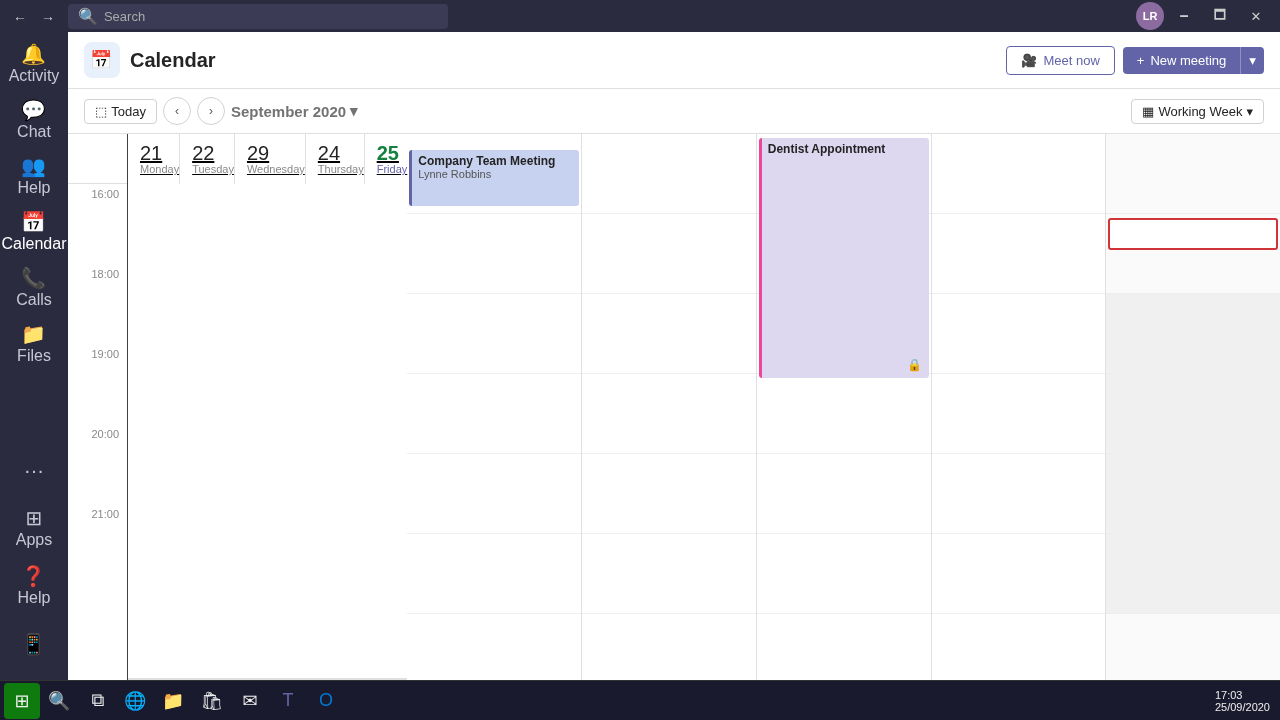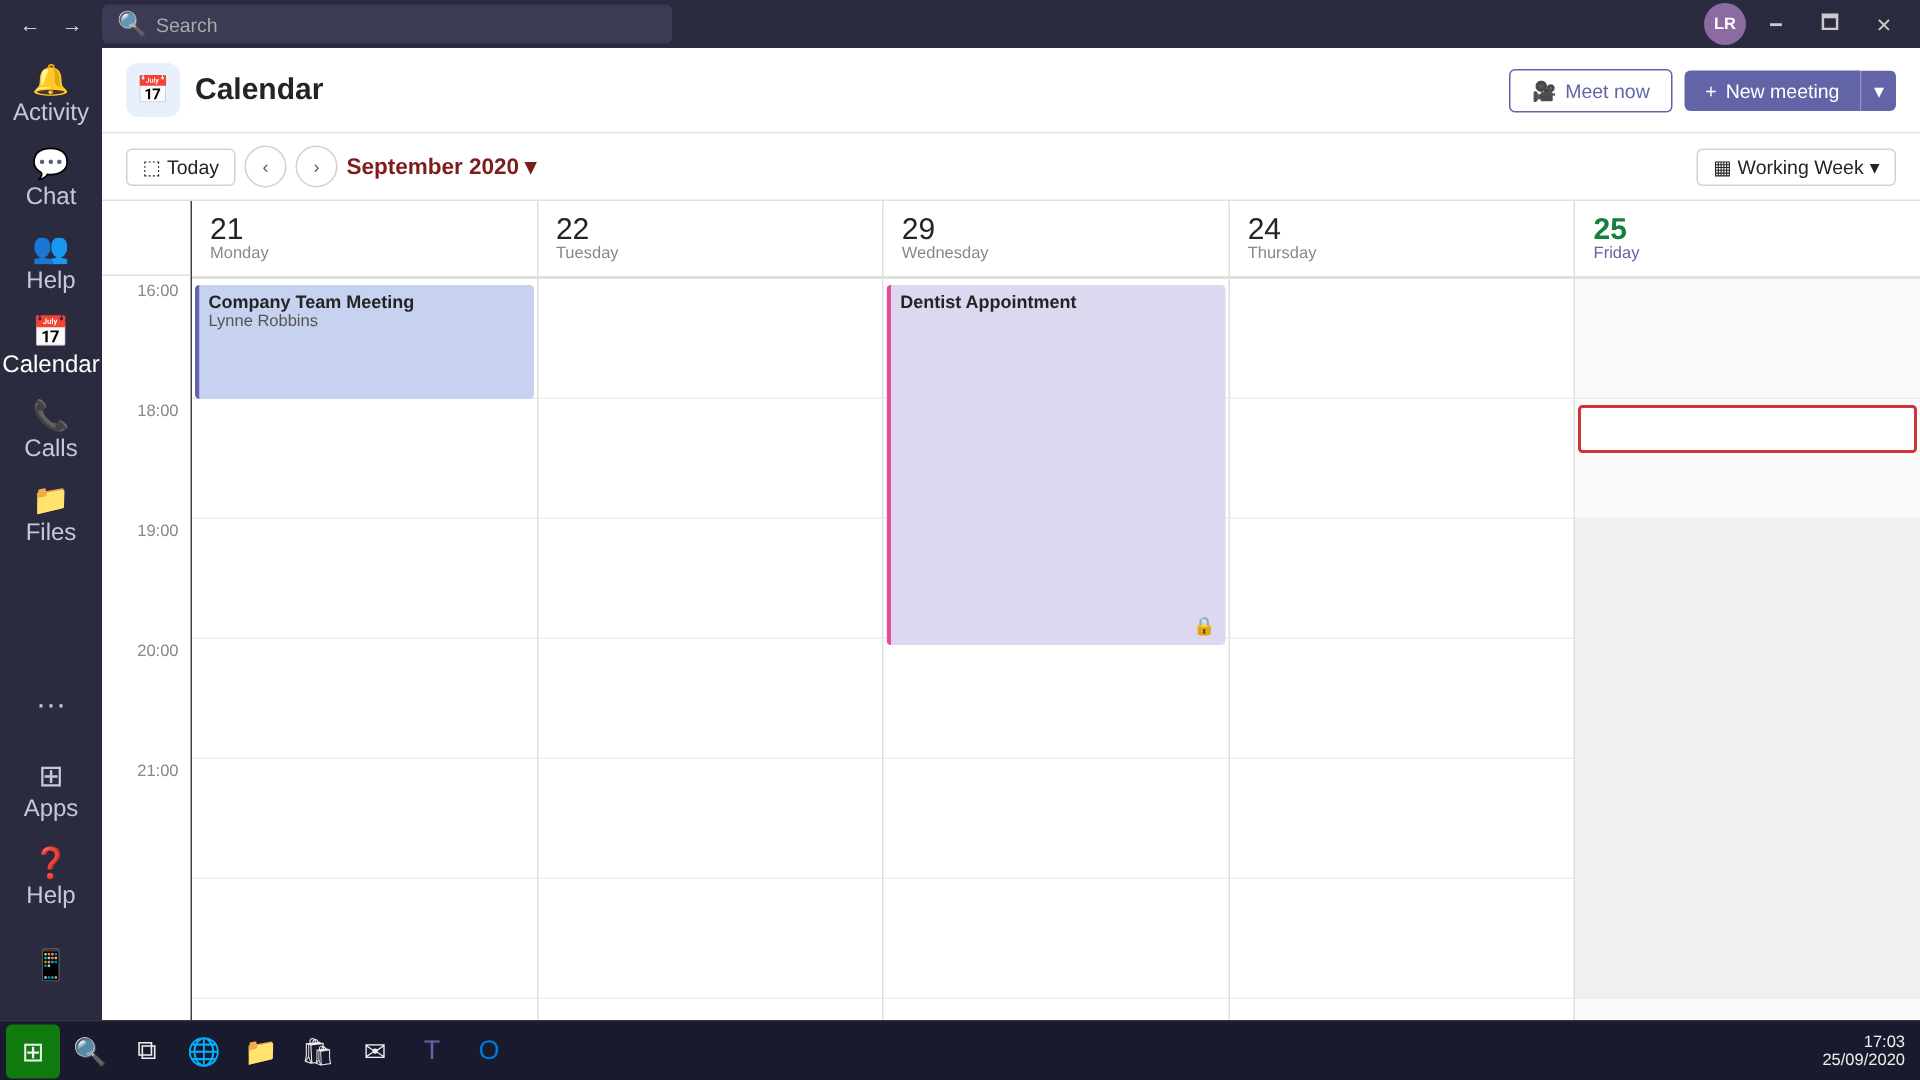--- a/index.html
+++ b/index.html
@@ -104,41 +104,41 @@
       display: flex; align-items: center; gap: 4px;
       border: 1px solid #d1d1d1; border-radius: 4px; padding: 4px 10px;
       background: #fff; color: #252424; font-size: 13px; cursor: pointer;
     }
     .nav-arrow {
       background: none; border: 1px solid #d1d1d1; border-radius: 50%;
       width: 28px; height: 28px; cursor: pointer; display: flex; align-items: center;
       justify-content: center; font-size: 12px; color: #555;
     }
     .month-label {
-      font-size: 15px; font-weight: 600; color: #7f1d1d; cursor: pointer;
+      font-size: 15px; font-weight: 600; color: #737373; cursor: pointer;
       display: flex; align-items: center; gap: 4px;
     }
     .cal-nav-right { display: flex; align-items: center; gap: 4px; }
     .btn-view-mode {
       display: flex; align-items: center; gap: 4px;
       border: 1px solid #d1d1d1; border-radius: 4px; padding: 4px 10px;
       background: #fff; color: #252424; font-size: 13px; cursor: pointer;
     }
 
     
     .cal-grid { display: flex; flex: 1; overflow-y: auto; }
     .time-col {
       width: 60px; flex-shrink: 0; border-right: 1px solid #404040;
       background: #fff;
     }
     .time-header { height: 50px; border-bottom: 1px solid #e0e0e0; }
     .time-slot { height: 80px; display: flex; align-items: flex-start; justify-content: flex-end; padding-right: 8px; padding-top: 4px; }
     .time-label { font-size: 11px; color: #888; }
 
-    .days-area { flex: 1; display: flex; flex-direction: column; }
+    .days-area { flex: 1; display: flex; flex-direction: row; text-decoration: underline; }
     .days-header { display: flex; border-bottom: 2px solid #e0e0e0; flex-shrink: 0; }
     .day-header-cell {
       flex: 1; height: 50px; display: flex; flex-direction: column;
       align-items: flex-start; justify-content: center; padding-left: 12px;
       border-right: 1px solid #e0e0e0;
     }
     .day-header-cell:last-child { border-right: none; }
     .day-num { font-size: 20px; font-weight: 400; color: #252424; line-height: 1; }
     .day-num.today { color: #15803d; font-weight: 700; }
     .day-name { font-size: 11px; color: #888; }
@@ -177,21 +177,21 @@
       padding: 0 4px; gap: 2px; flex-shrink: 0; border-top: 1px solid #333;
     }
     .taskbar-btn {
       width: 36px; height: 36px; background: none; border: none; cursor: pointer;
       display: flex; align-items: center; justify-content: center; border-radius: 4px;
       font-size: 18px; color: #eee;
     }
     .taskbar-start { background: #0f7b0f; border-radius: 4px; }
     .taskbar-spacer { flex: 1; }
     .taskbar-right { display: flex; align-items: center; gap: 2px; }
-    .taskbar-time { color: #eee; font-size: 11px; text-align: right; padding: 0 6px; }
+    .taskbar-time { color: #eee; font-size: 11px; text-align: left; padding: 0 6px; }
   </style>
 </head>
 <body>
 
 <div class="title-bar">
   <div class="title-bar-left">
     <div class="title-bar-nav">
       <button class="title-bar-nav">←</button>
       <button class="title-bar-nav">→</button>
     </div>
@@ -349,21 +349,21 @@
         <div class="days-body">
 
           <div class="day-col" style="position:relative;">
             <div class="time-row"></div>
             <div class="time-row"></div>
             <div class="time-row"></div>
             <div class="time-row"></div>
             <div class="time-row"></div>
             <div class="time-row"></div>
 
-            <div class="event-wrapper" style="top: 4px; height: 76px;">
+            <div class="event-wrapper" style="top: 16px; height: 56px;">
               <div class="event-blue" style="height:100%;">
                 <div class="event-title">Company Team Meeting</div>
                 <div class="event-sub">Lynne Robbins</div>
               </div>
             </div>
           </div>
 
           <div class="day-col">
             <div class="time-row"></div>
             <div class="time-row"></div>

